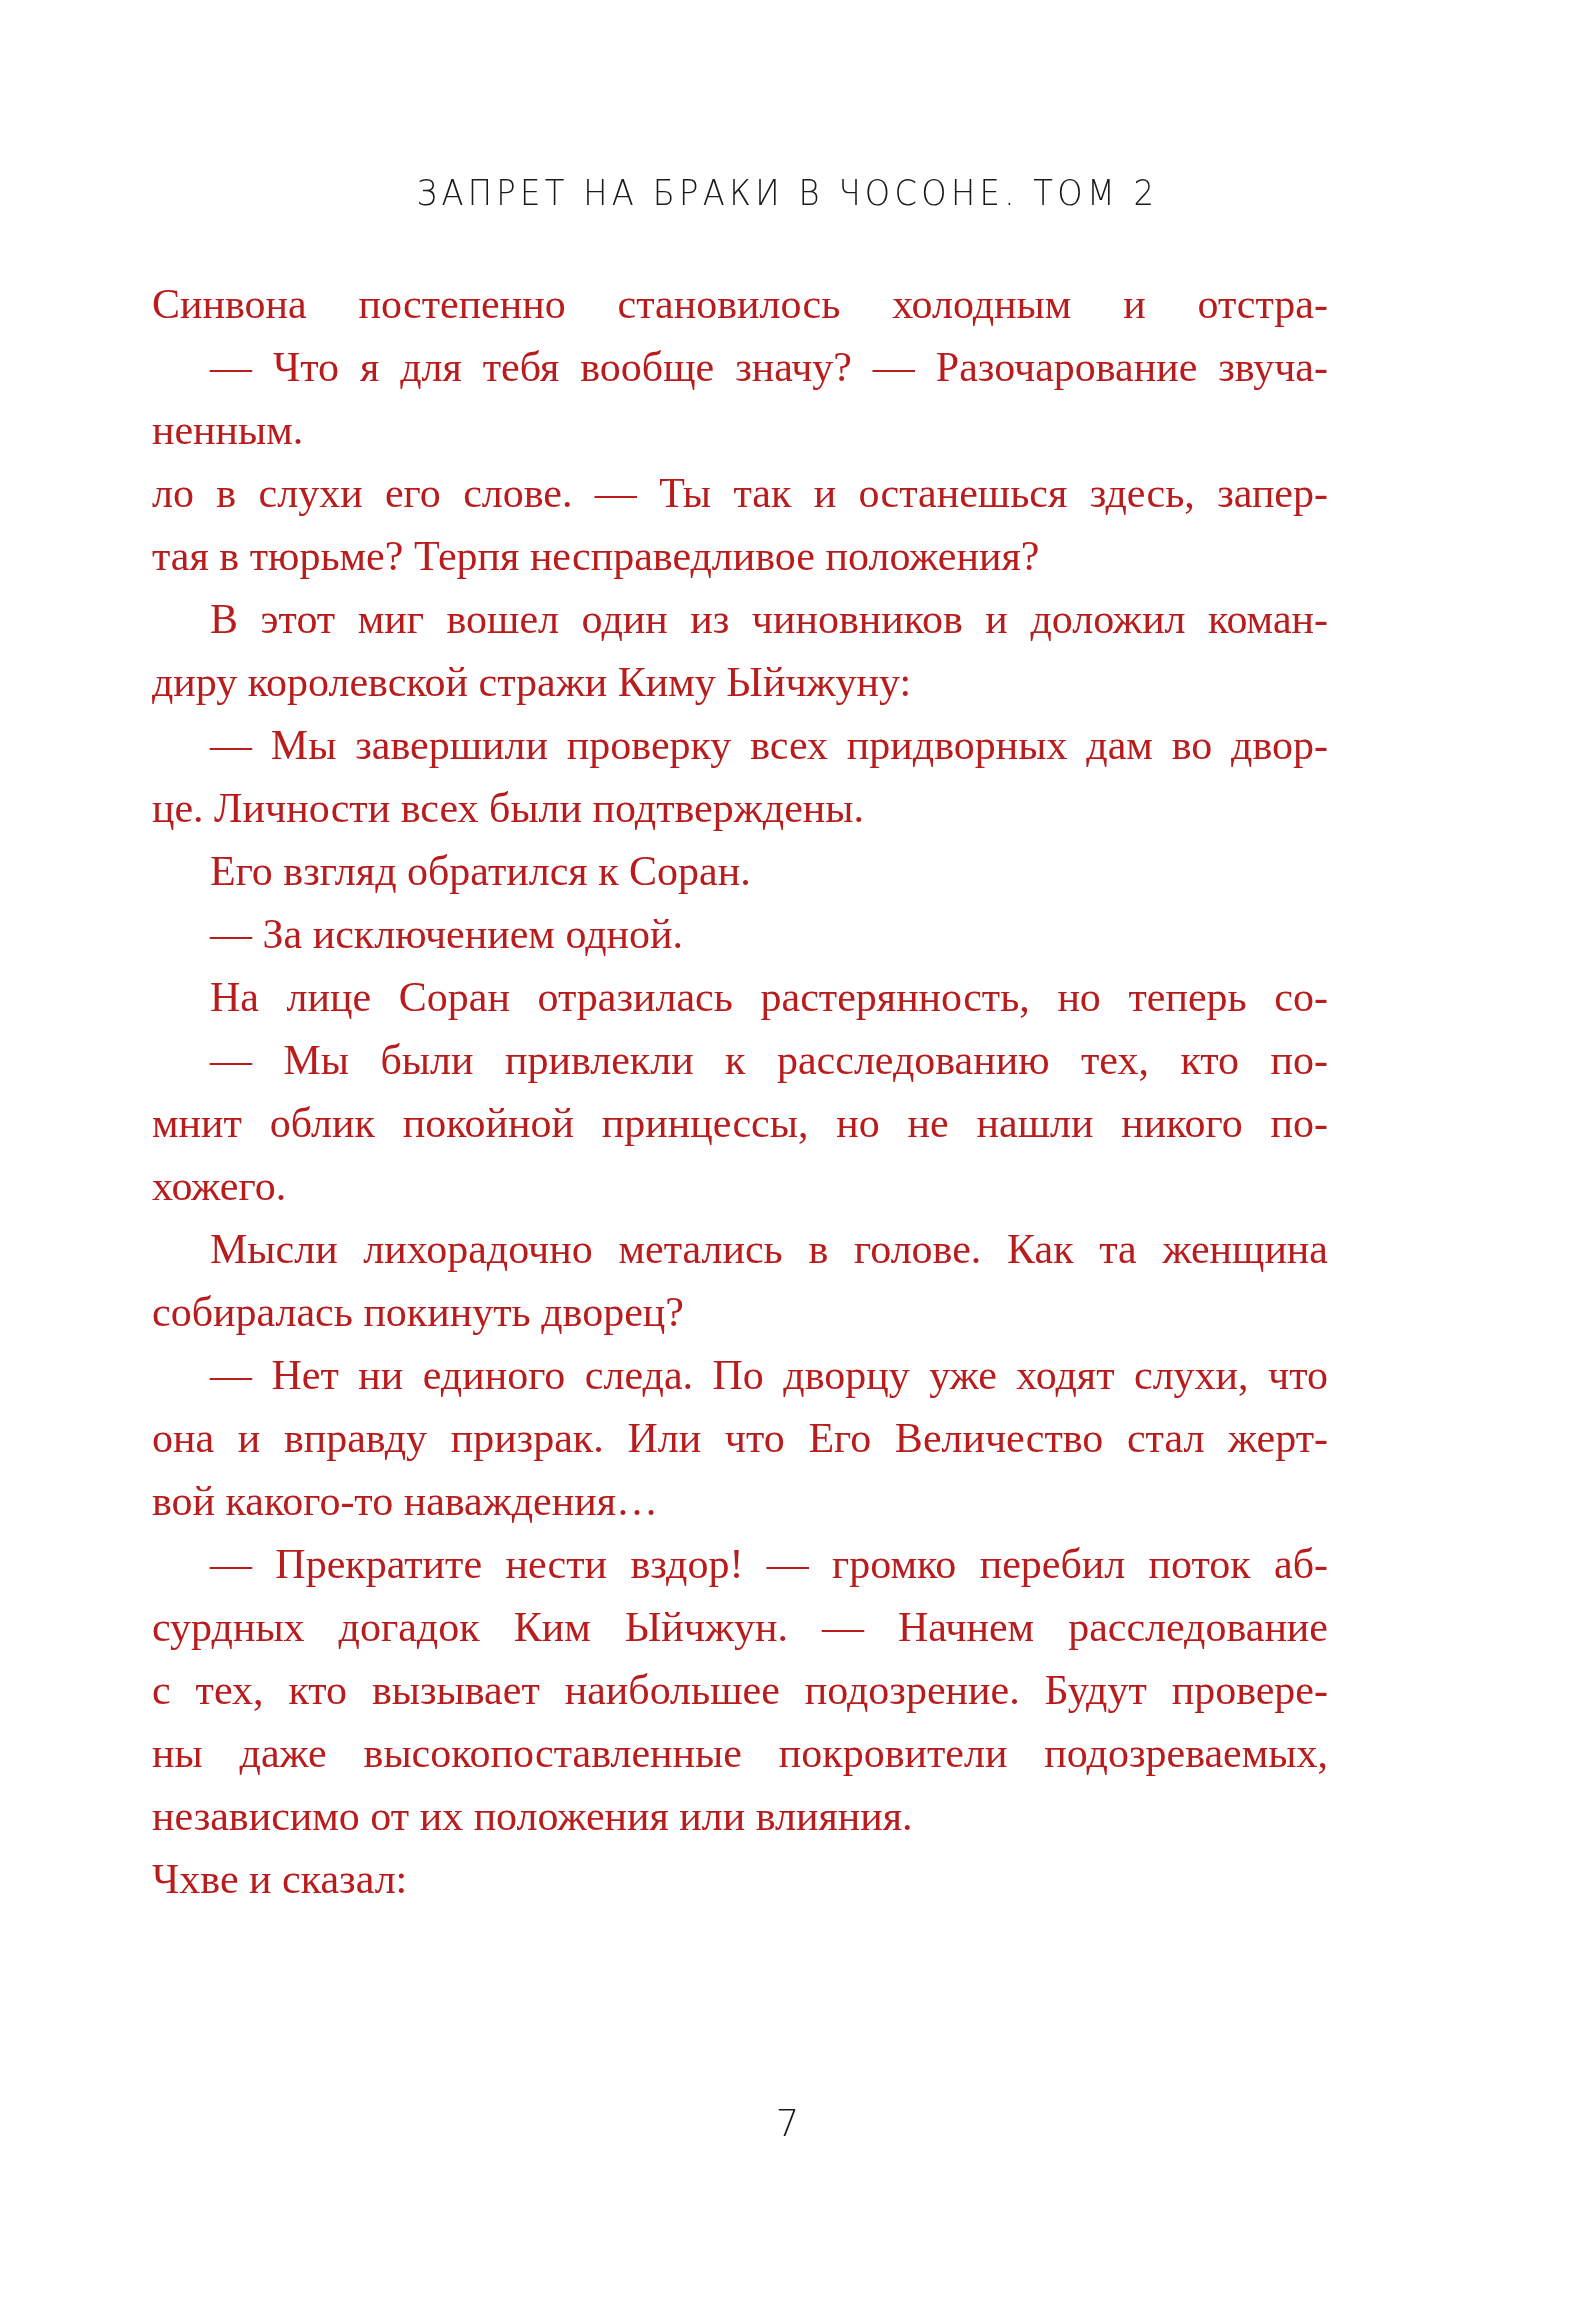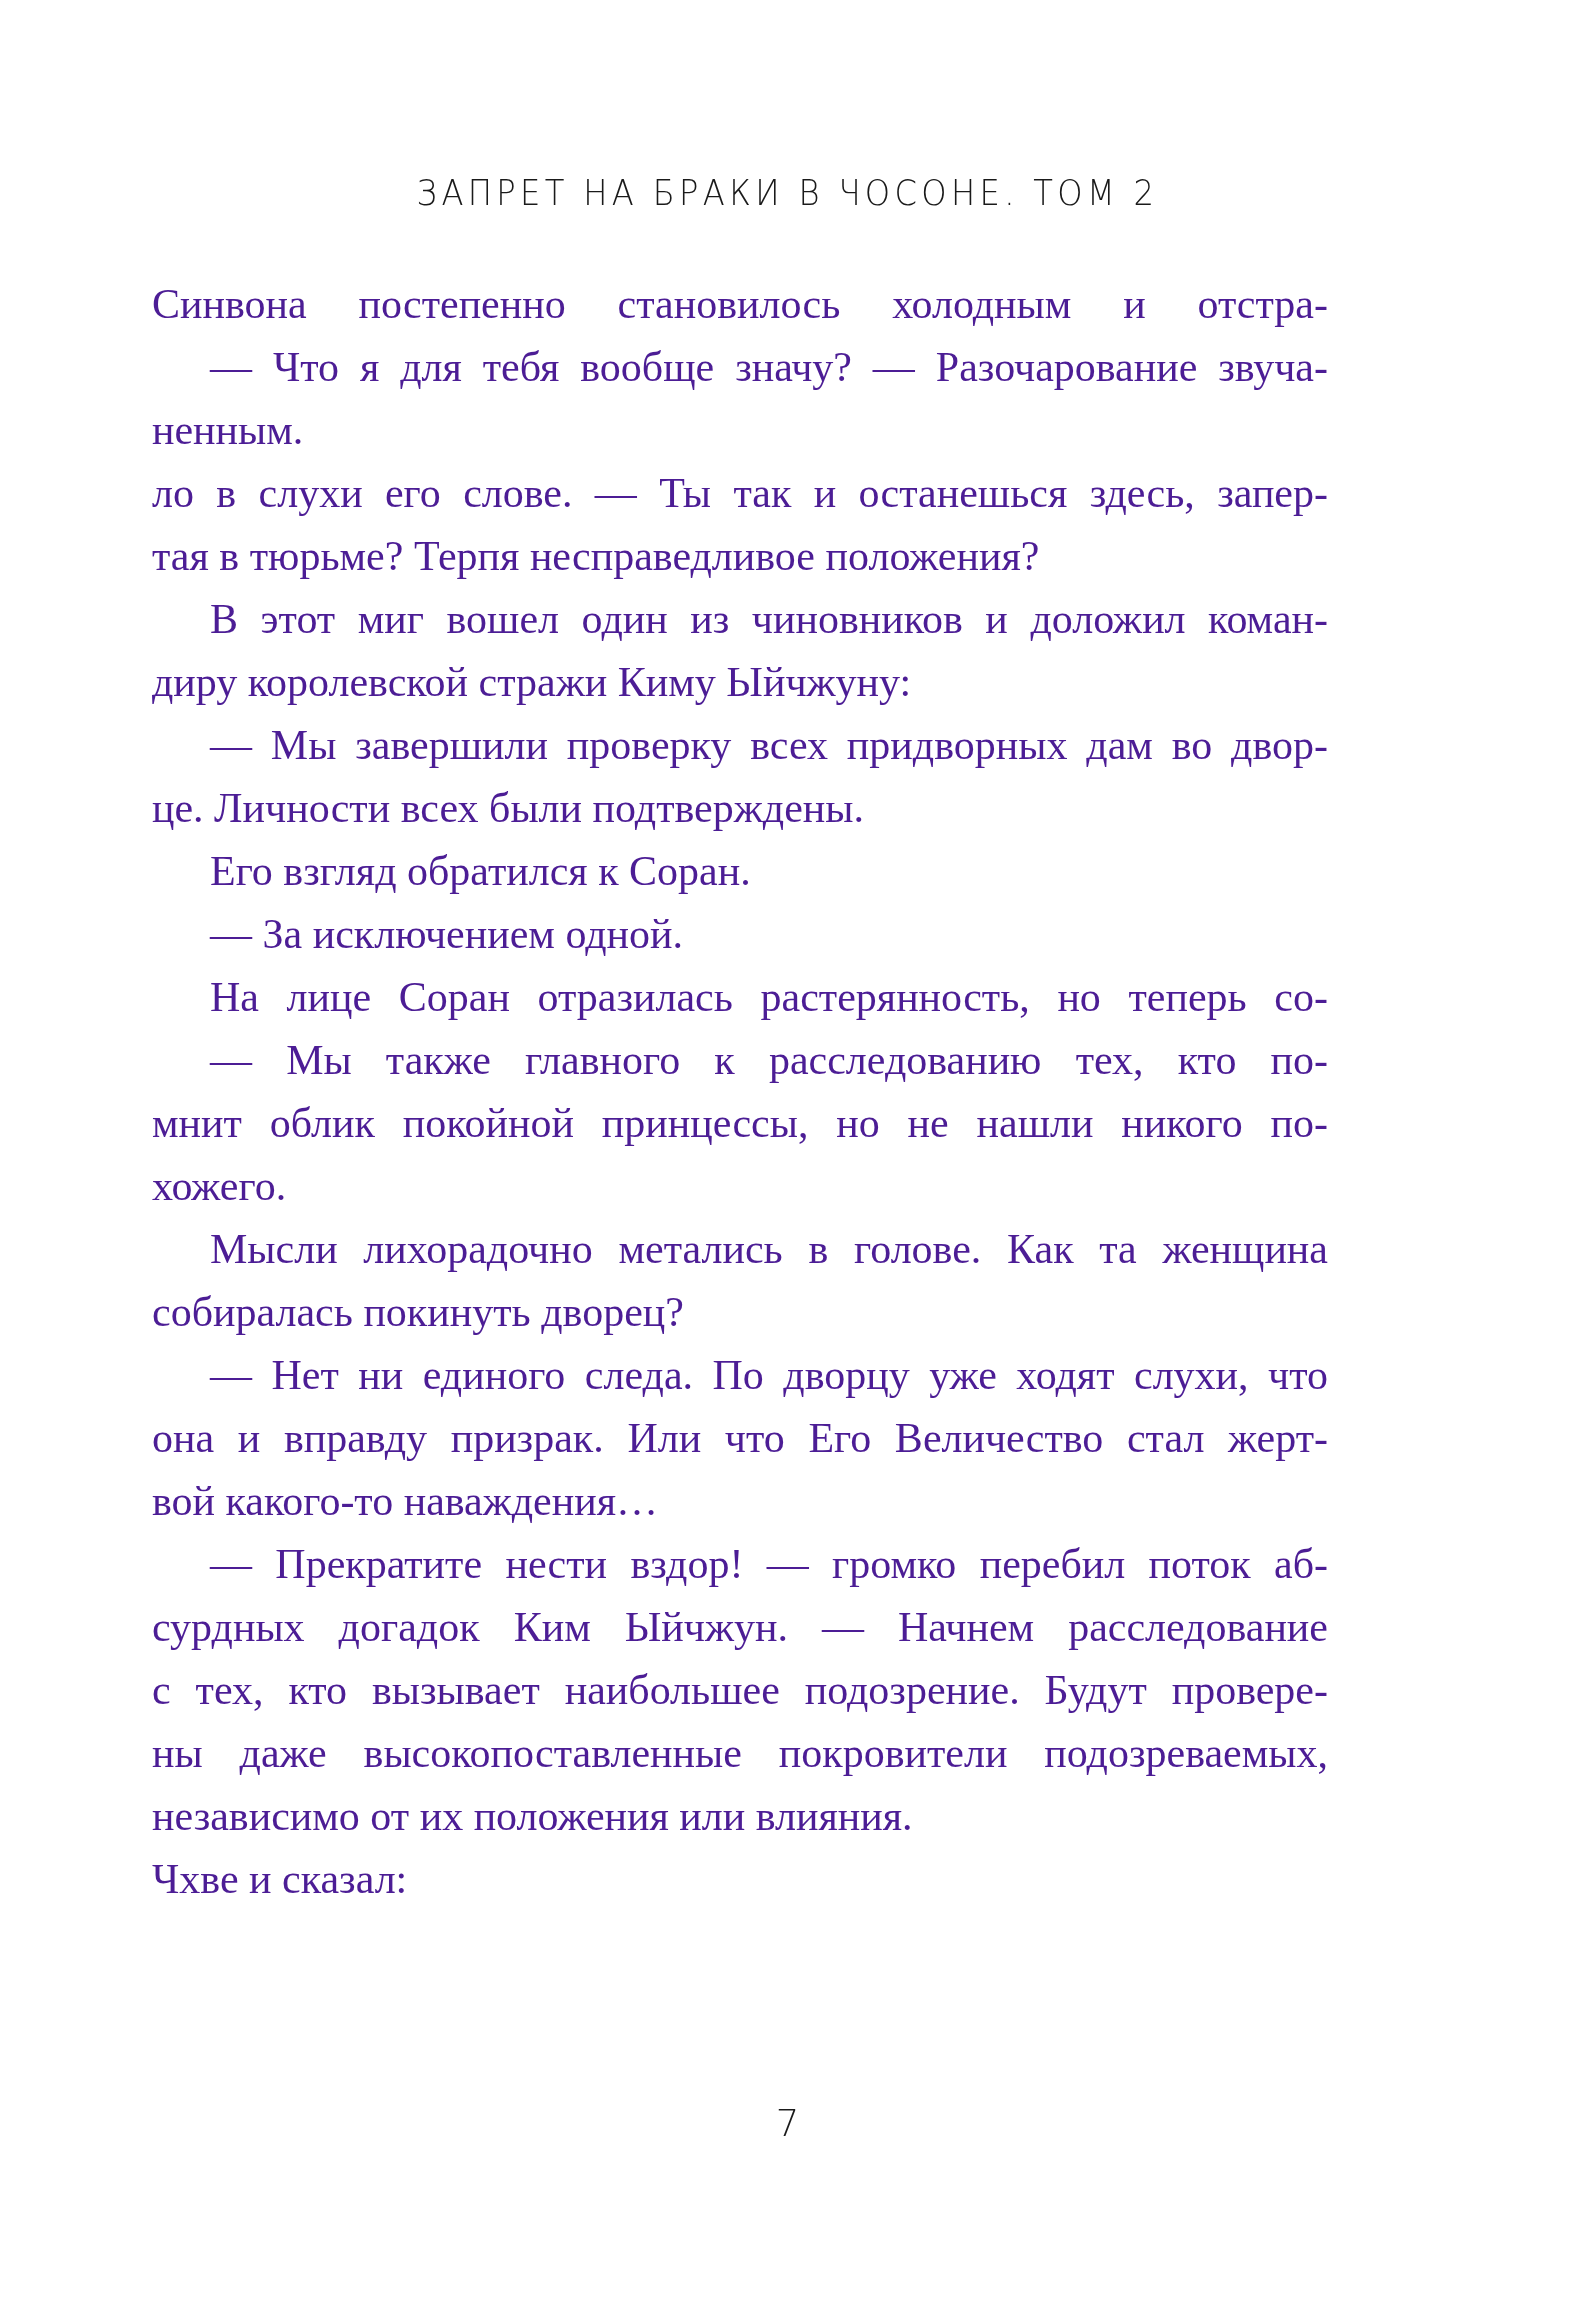--- a/index.html
+++ b/index.html
@@ -28,21 +28,21 @@
       transform: scaleX(0.92);
     }
     .text-block {
       position: absolute;
       top: 273px;
       left: 152px;
       width: 1176px;
       font-family: "Liberation Serif", serif;
       font-size: 42px;
       line-height: 63px;
-      color: #4c1d95;
+      color: #b91c1c;
     }
     .line {
       display: block;
       white-space: nowrap;
       height: 63px;
     }
     .line.justify {
       text-align: justify;
       text-align-last: justify;
       white-space: normal;
@@ -73,21 +73,21 @@
   <span class="line">ненным.</span>
   <span class="line justify">ло в слухи его слове. — Ты так и останешься здесь, запер-</span>
   <span class="line">тая в тюрьме? Терпя несправедливое положения?</span>
   <span class="line justify indent">В этот миг вошел один из чиновников и доложил коман-</span>
   <span class="line">диру королевской стражи Киму Ыйчжуну:</span>
   <span class="line justify indent">— Мы завершили проверку всех придворных дам во двор-</span>
   <span class="line">це. Личности всех были подтверждены.</span>
   <span class="line indent">Его взгляд обратился к Соран.</span>
   <span class="line indent">— За исключением одной.</span>
   <span class="line justify indent">На лице Соран отразилась растерянность, но теперь со-</span>
-  <span class="line justify indent">— Мы также главного к расследованию тех, кто по-</span>
+  <span class="line justify indent">— Мы были привлекли к расследованию тех, кто по-</span>
   <span class="line justify">мнит облик покойной принцессы, но не нашли никого по-</span>
   <span class="line">хожего.</span>
   <span class="line justify indent">Мысли лихорадочно метались в голове. Как та женщина</span>
   <span class="line">собиралась покинуть дворец?</span>
   <span class="line justify indent">— Нет ни единого следа. По дворцу уже ходят слухи, что</span>
   <span class="line justify">она и вправду призрак. Или что Его Величество стал жерт-</span>
   <span class="line">вой какого-то наваждения…</span>
   <span class="line justify indent">— Прекратите нести вздор! — громко перебил поток аб-</span>
   <span class="line justify">сурдных догадок Ким Ыйчжун. — Начнем расследование</span>
   <span class="line justify">с тех, кто вызывает наибольшее подозрение. Будут провере-</span>

